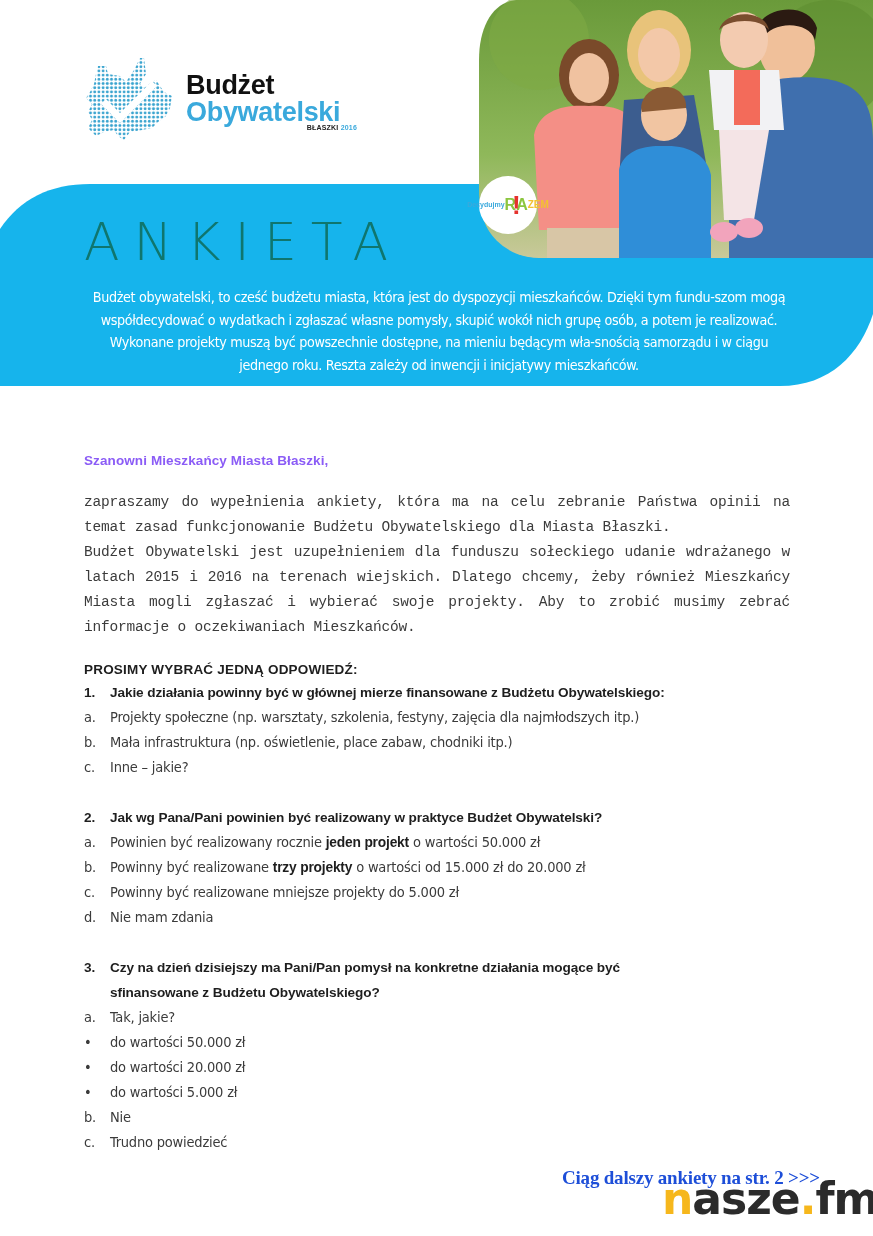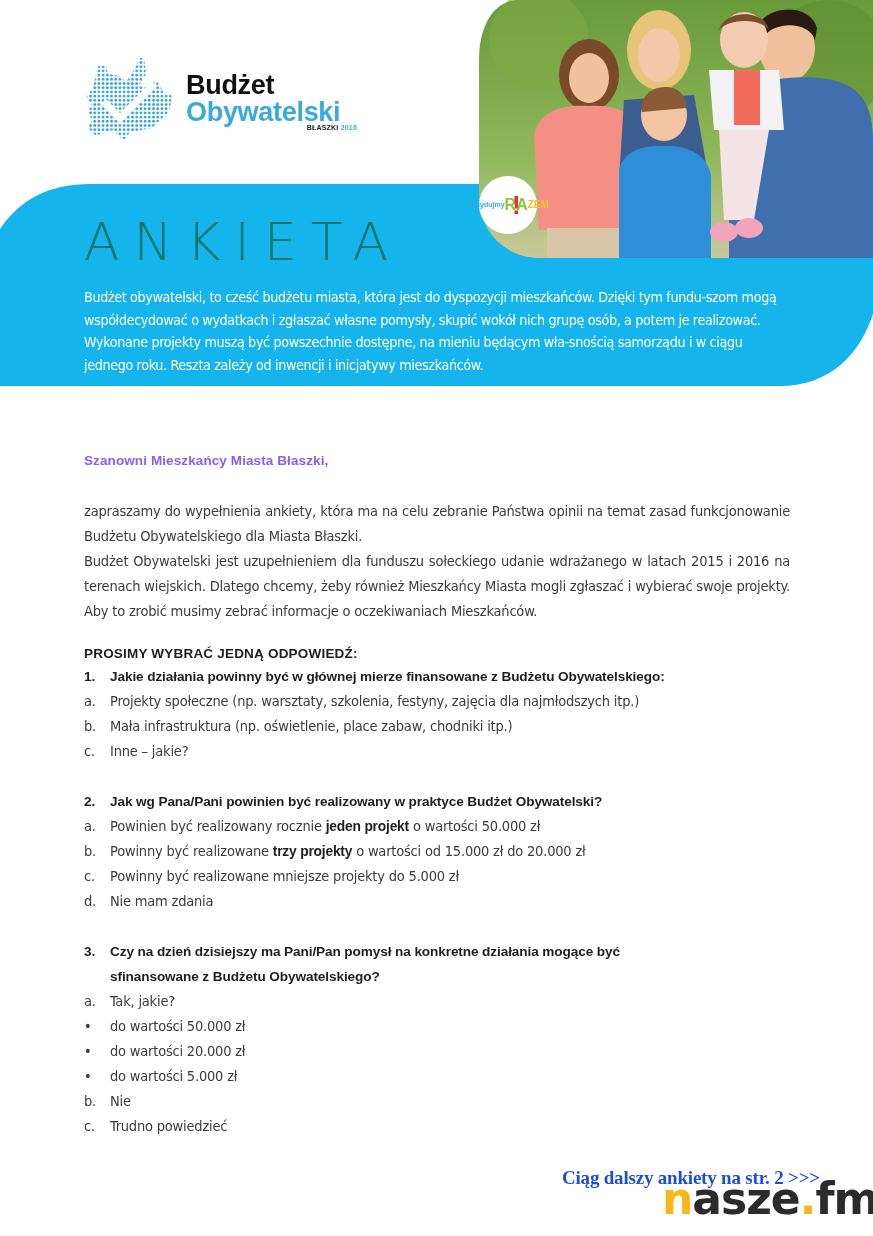--- a/index.html
+++ b/index.html
@@ -27,26 +27,26 @@
              display: flex; flex-direction: row; align-items: center; justify-content: center; }
     .badge-top { font-family: "Liberation Sans", sans-serif; font-size: 7px; font-weight: bold; color: #3aa9dc; line-height: 8px; }
     .badge-ra { font-family: "Liberation Sans", sans-serif; font-size: 16px; font-weight: bold; line-height: 14px; color: #8cc63f; }
     .badge-zem { font-family: "Liberation Sans", sans-serif; font-size: 10px; font-weight: bold; line-height: 10px; color: #f2c230; }
     .badge-ex { position: absolute; left: 33px; top: 16px; font-family: "Liberation Sans", sans-serif; font-weight: bold; font-size: 26px; color: #e5322d; line-height: 26px; }
 
     .title { position: absolute; left: 84px; top: 212px; font-family: "DejaVu Sans", sans-serif; font-weight: 100; font-size: 52px;
              color: #0f766e; letter-spacing: 14px; -webkit-text-stroke: 0; font-stretch: condensed; }
 
     .intro { position: absolute; left: 84px; top: 286px; width: 710px; font-size: 14.2px; line-height: 22.5px; color: #ffffff;
-             text-align: left; letter-spacing: -0.35px; }
+             text-align: center; letter-spacing: -0.35px; }
 
     
     .content { position: absolute; left: 84px; top: 453px; width: 706px; font-size: 14.5px; color: #3b3b3b; letter-spacing: -0.2px; }
     .greeting { font-family: "Liberation Sans", sans-serif; font-weight: bold; font-size: 13.5px; color: #8b5cf6; letter-spacing: 0.1px; }
-    .para { margin-top: 31px; line-height: 25px; text-align: justify; }
+    .para { margin-top: 22px; line-height: 25px; text-align: justify; font-family: Liberation Mono, monospace; }
     .para p { margin: 0; }
 
     .instr { margin-top: 20px; font-family: "Liberation Sans", sans-serif; font-weight: 900; font-size: 13.5px; color: #1e1e1e; letter-spacing: 0.2px; line-height: 20px; }
 
     .q { margin-top: 0; }
     .q + .q { margin-top: 25px; }
     .q-head { display: flex; font-family: "Liberation Sans", sans-serif; font-weight: bold; font-size: 13.6px; color: #1e1e1e; line-height: 25px; letter-spacing: -0.1px; }
     .q-num { width: 26px; flex: none; }
     .ans { display: flex; line-height: 25px; }
     .ans-mark { width: 26px; flex: none; }

